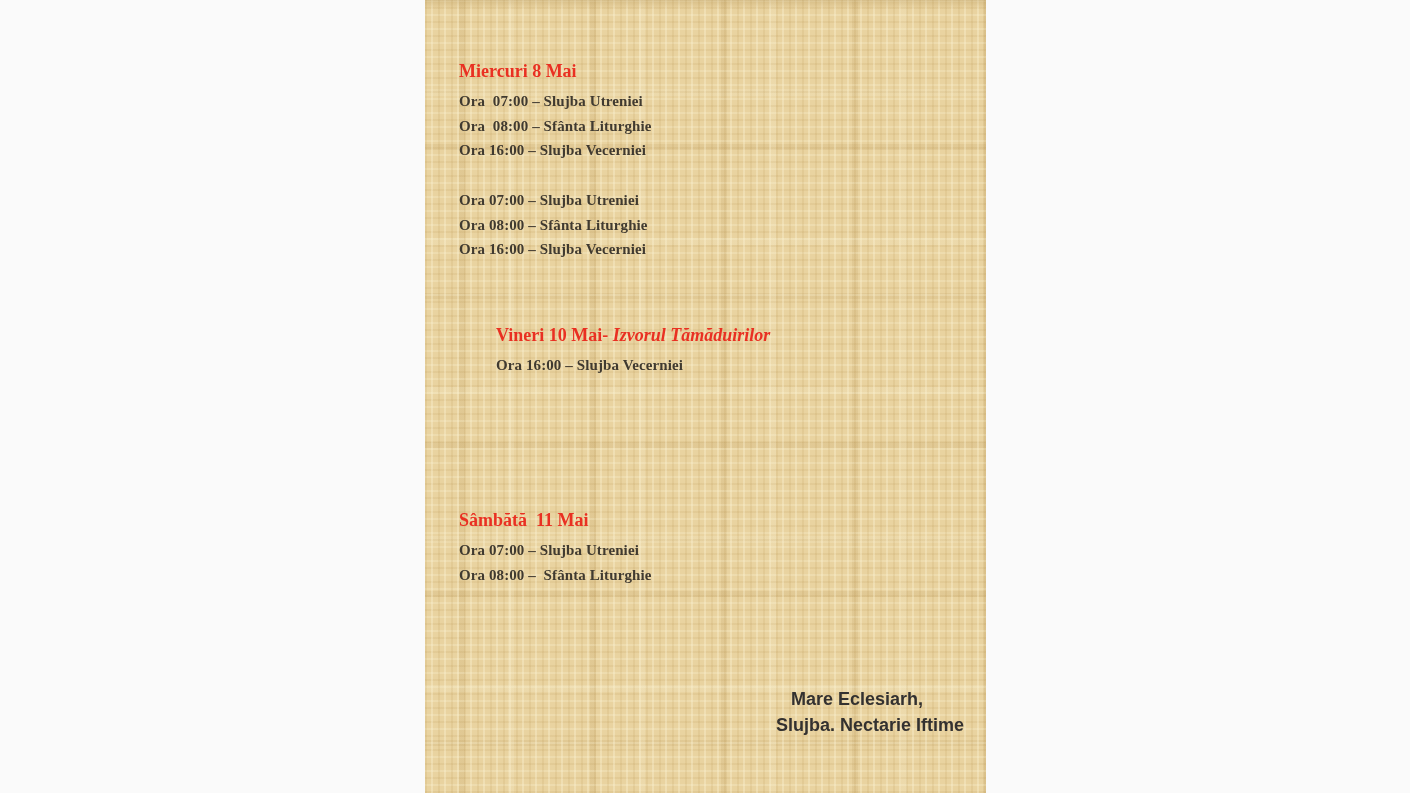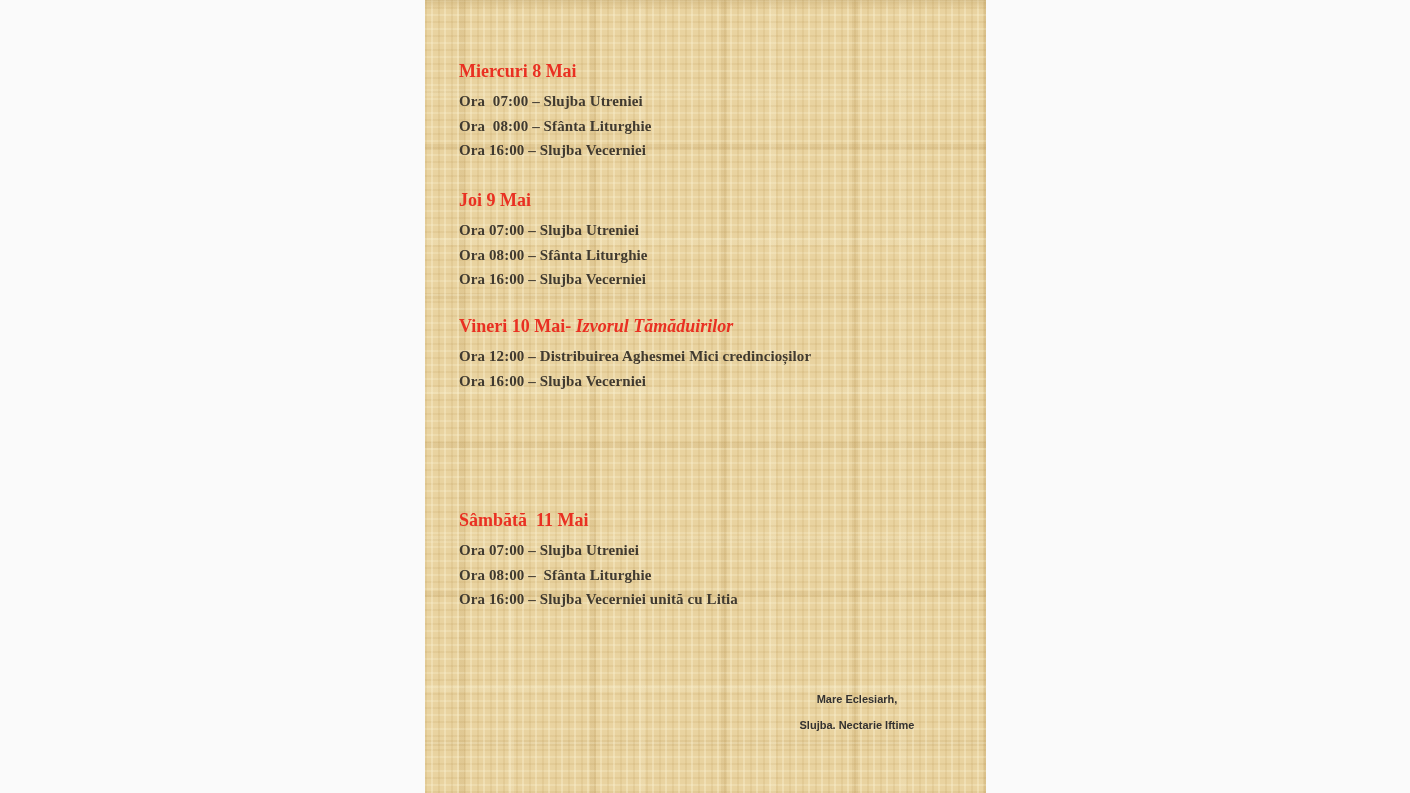--- a/index.html
+++ b/index.html
@@ -50,21 +50,21 @@
         rgba(246,236,202,0.25) 101px, rgba(246,236,202,0.25) 108px,
         rgba(0,0,0,0) 108px, rgba(0,0,0,0) 149px);
   }
   .section {
     position: absolute;
     left: 34px;
     right: 20px;
   }
   .sec-1 { top: 59px; }
   .sec-2 { top: 188px; }
-  .sec-3 { top: 314px; }
+  .sec-3 { top: 323px; padding-left: 37px; }
   .sec-4 { top: 508px; }
   .day-title {
     font-family: "Liberation Serif", serif;
     font-weight: bold;
     font-size: 18px;
     line-height: 24px;
     color: #e93022;
     margin: 0 0 6px 0;
     white-space: pre;
   }
@@ -80,21 +80,21 @@
     white-space: pre;
     letter-spacing: 0.1px;
   }
   .signature {
     position: absolute;
     top: 687px;
     left: 351px;
     width: 162px;
     text-align: center;
     font-family: "Liberation Sans", sans-serif;
-    font-size: 11px;
+    font-size: 18px;
     font-weight: bold;
     color: #333130;
     line-height: 25.5px;
   }
   .signature .sig-line {
     display: block;
     white-space: pre;
   }
 </style>
 </head>
@@ -104,37 +104,34 @@
   <div class="doc-page">
 
     <div class="section sec-1">
       <h2 class="day-title"><span>Miercuri 8 Mai</span><span class="italic-part"></span></h2>
       <div class="sched-line">Ora  07:00 – Slujba Utreniei</div>
       <div class="sched-line">Ora  08:00 – Sfânta Liturghie</div>
       <div class="sched-line">Ora 16:00 – Slujba Vecerniei</div>
     </div>
 
     <div class="section sec-2">
-      <h2 class="day-title"><span>Joi 9 Mai</span><span class="italic-part"></span></h2>
       <div class="sched-line">Ora 07:00 – Slujba Utreniei</div>
       <div class="sched-line">Ora 08:00 – Sfânta Liturghie</div>
       <div class="sched-line">Ora 16:00 – Slujba Vecerniei</div>
     </div>
 
     <div class="section sec-3">
       <h2 class="day-title"><span>Vineri 10 Mai- </span><span class="italic-part">Izvorul Tămăduirilor</span></h2>
-      <div class="sched-line">Ora 12:00 – Distribuirea Aghesmei Mici credincioșilor</div>
       <div class="sched-line">Ora 16:00 – Slujba Vecerniei</div>
     </div>
 
     <div class="section sec-4">
       <h2 class="day-title"><span>Sâmbătă  11 Mai</span><span class="italic-part"></span></h2>
       <div class="sched-line">Ora 07:00 – Slujba Utreniei</div>
       <div class="sched-line">Ora 08:00 –  Sfânta Liturghie</div>
-      <div class="sched-line">Ora 16:00 – Slujba Vecerniei unită cu Litia</div>
     </div>
 
     <div class="signature">
       <span class="sig-line">Mare Eclesiarh,</span>
       <span class="sig-line">Slujba. Nectarie Iftime</span>
     </div>
 
   </div>
 </div>
 

